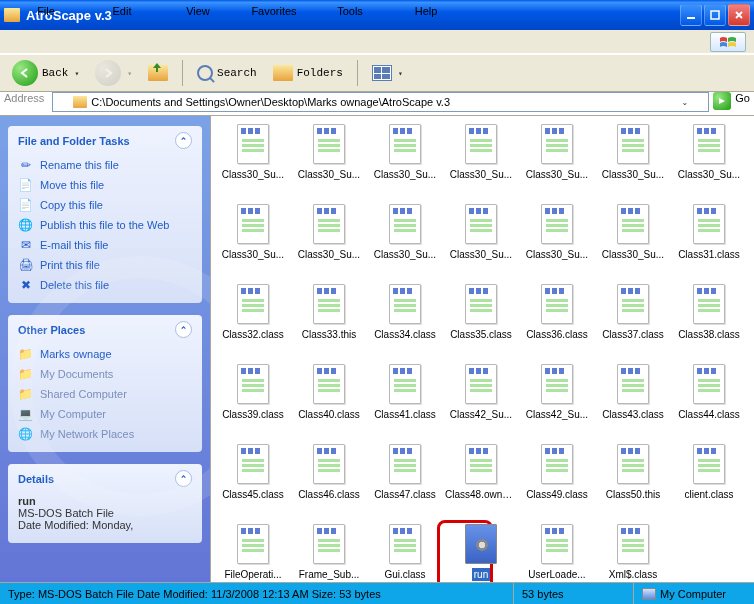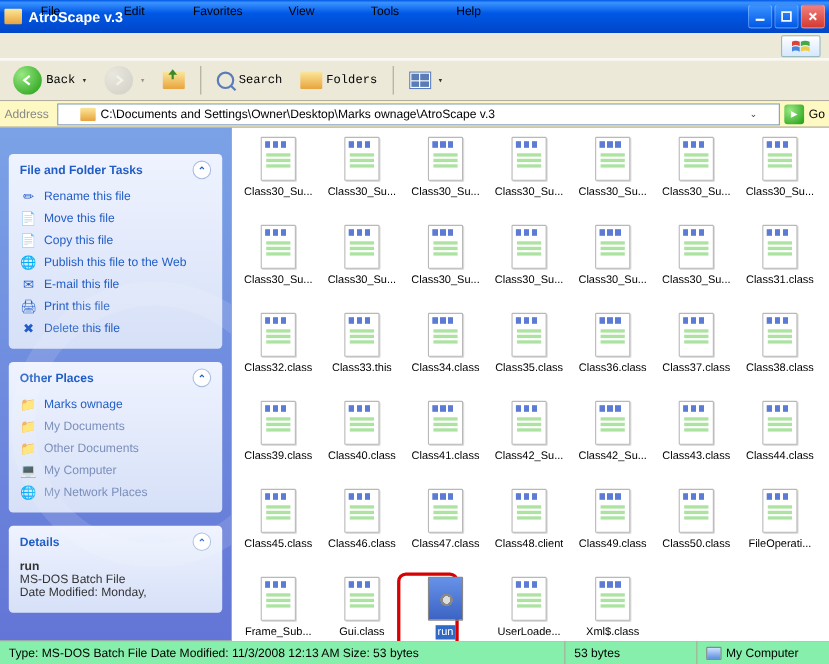--- a/index.html
+++ b/index.html
@@ -15,27 +15,27 @@
 .menubar .item { padding: 3px 8px; cursor: default; }
 .menubar .xp { margin-left: auto; width: 36px; height: 20px; background: linear-gradient(to bottom,#fff,#d6e7ff); border:1px solid #9bb; border-radius:2px; display:flex; align-items:center; justify-content:center; }
 .toolbar { height: 38px; background: #ece9d8; border-top: 1px solid #fff; border-bottom: 1px solid #aca899; display: flex; align-items: center; padding: 0 6px; gap: 4px; }
 .tbtn { display: flex; align-items: center; gap: 4px; padding: 3px 6px; border-radius: 3px; cursor: default; font-family: Liberation Mono, monospace; }
 .tbtn.disabled { opacity: .45; }
 .circ { width: 26px; height: 26px; border-radius: 50%; display: flex; align-items: center; justify-content: center; }
 .circ.green { background: radial-gradient(circle at 30% 30%, #98e882, #1e9c12); }
 .circ.gray { background: radial-gradient(circle at 30% 30%, #e6e6e6, #b0b0b0); }
 .sep { width: 1px; height: 26px; background: #aca899; margin: 0 4px; }
 .dd { font-size: 8px; color: #333; margin-left: 2px; }
-.addrbar { height: 24px; background: #fef9c3; border-bottom: 1px solid #aca899; display: flex; align-items: center; padding: 0 4px; gap: 4px; }
+.addrbar { height: 24px; background: #ffffff; border-bottom: 1px solid #aca899; display: flex; align-items: flex-start; padding: 0 4px; gap: 4px; }
 .addrbar .lbl { color: #888; padding-right:4px;}
 .addrbar .fld { flex: 1; display: flex; align-items: center; background: #fff; border: 1px solid #7f9db9; height: 20px; padding: 0 20px; gap: 4px; }
 .addrbar .fld .mini { width:14px; height:12px; background:linear-gradient(#fce79a,#e8a33d); border-radius:1px; }
 .addrbar .goarrow { width:18px; height:18px; background:radial-gradient(circle at 30% 30%,#98e882,#1e9c12); border-radius:3px; display:flex;align-items:center;justify-content:center;}
 .content { display: flex; height: 466px; }
-.sidebar { width: 210px; background: linear-gradient(to bottom, #7ba2e7 0%, #6375d6 100%); padding: 24px 8px; overflow: hidden; position:relative; }
+.sidebar { width: 210px; background: linear-gradient(to bottom, #7ba2e7 0%, #6375d6 100%); padding: 10px 8px; overflow: hidden; position:relative; }
 .watermark { position:absolute; top:140px; left:10px; width:260px; height:260px; border-radius:50%; border:22px solid rgba(255,255,255,.12); pointer-events:none; }
 .panel { background: linear-gradient(to bottom, #eff3ff 0%, #d6e0f7 100%); border-radius: 4px; margin-bottom: 12px; padding-bottom: 8px; }
 .panel-hdr { display: flex; align-items: center; justify-content: space-between; padding: 6px 10px 4px; color: #215dc6; font-weight: bold; font-size: 11px; }
 .panel-hdr .chev { width: 17px; height: 17px; border-radius: 50%; background: #fff; border: 1px solid #a8bde4; display:flex; align-items:center; justify-content:center; color:#215dc6; font-size:9px;}
 .panel ul { list-style: none; padding: 2px 10px 0 10px; }
 .panel li { display: flex; align-items: center; gap: 6px; padding: 2px 0; color: #215dc6; cursor: pointer; }
 .panel li.dim { color: #7b8fbc; }
 .panel li .ic { width: 16px; height: 16px; display:flex; align-items:center; justify-content:center; font-size:12px;}
 .details-box { padding: 4px 10px; color:#333; }
 .details-box .nm { font-weight:bold; }
@@ -43,21 +43,21 @@
 .grid { display: flex; flex-wrap: wrap; }
 .item { width: 76px; height: 76px; display: flex; flex-direction: column; align-items: center; justify-content: flex-start; margin: 0 0 4px 0; text-align: center; cursor: default; position:relative;}
 .item .doc { width: 32px; height: 40px; background: #fff; border: 1px solid #b8b8b8; border-radius: 1px; position: relative; margin-bottom: 4px; box-shadow: 1px 1px 0 #ddd; }
 .item .doc::before { content: ""; position: absolute; top: 3px; left: 3px; right: 3px; height: 6px; background: linear-gradient(to right,#5b7bd4 0 20%, transparent 20% 30%, #5b7bd4 30% 50%, transparent 50% 60%, #5b7bd4 60% 80%, transparent 80%); }
 .item .doc::after { content:""; position:absolute; top:14px; left:4px; right:4px; height:3px; background:#89d879; box-shadow: 0 5px 0 #89d879, 0 10px 0 #89d879; opacity:.7;}
 .item .bat { width:32px; height:40px; background:linear-gradient(to bottom,#6792e8,#3b63c4); border:1px solid #888; border-radius:1px; position:relative; margin-bottom:4px;}
 .item .bat::before { content:""; position:absolute; top:12px; left:8px; width:16px; height:16px; background:radial-gradient(circle,#ddd 30%,#888 31% 50%, transparent 51%); border-radius:50%;}
 .item.selected .lbl-wrap { background:#316ac5; color:#fff; padding:0 2px;}
 .item .lbl-wrap { font-size: 10px; line-height: 13px; max-width: 72px; overflow: hidden; white-space: nowrap; text-overflow: ellipsis; }
 .redcircle { position:absolute; top:-4px; left:-6px; width:56px; height:74px; border:3px solid #d80000; border-radius:8px; pointer-events:none;}
-.statusbar { height: 22px; background: #86efac; border-top: 1px solid #aca899; display: flex; align-items: flex-end; font-size: 11px; }
+.statusbar { height: 22px; background: #0ea5e9; border-top: 1px solid #aca899; display: flex; align-items: flex-end; font-size: 11px; }
 .statusbar .cell { padding: 0 8px; border-right: 1px solid #aca899; height: 100%; display: flex; align-items: center; }
 .statusbar .cell.flex { flex: 1; }
 .statusbar .cell.r { border-right:none; gap:4px;}
 .compic { width:14px; height:12px; background:linear-gradient(#cfe3ff,#5c8de0); border:1px solid #888; border-radius:1px;}
 .searchic { width:16px;height:16px; border:2px solid #5a7db8; border-radius:50%; position:relative;}
 .searchic::after{content:"";position:absolute;width:6px;height:2px;background:#5a7db8;bottom:-2px;right:-4px;transform:rotate(45deg);}
 .foldic { width:20px;height:16px;background:linear-gradient(#fce79a,#e8a33d);border-radius:1px;}
 .viewic { width:20px;height:16px;border:1px solid #5a7db8;background:#fff;display:grid;grid-template-columns:1fr 1fr;grid-template-rows:1fr 1fr;gap:1px;padding:1px;}
 .viewic div{background:#5a7db8;}
 </style>
@@ -80,22 +80,22 @@
   <div class="winbtn close">
       <svg viewBox="0 0 10 10">
         <path d="M2 2L8 8M8 2L2 8" stroke="#fff" stroke-width="1.8"></path>
       </svg>
     </div>
 </div>
 
 <div class="menubar">
   <div class="item">File</div>
   <div class="item">Edit</div>
+  <div class="item">View</div>
   <div class="item">Favorites</div>
-  <div class="item">View</div>
   <div class="item">Tools</div>
   <div class="item">Help</div>
   <div class="xp">
       <svg width="18" height="14" viewBox="0 0 18 14">
         <path d="M1 3 Q4 1 8 3 L8 7 Q4 5 1 7 Z" fill="#d43"></path>
         <path d="M9 3 Q13 1 17 3 L17 7 Q13 5 9 7 Z" fill="#4a4"></path>
         <path d="M1 8 Q4 6 8 8 L8 12 Q4 10 1 12 Z" fill="#48d"></path>
         <path d="M9 8 Q13 6 17 8 L17 12 Q13 10 9 12 Z" fill="#ec4"></path>
       </svg>
     </div>
@@ -210,21 +210,21 @@
           <li class="">
             <span class="ic">📁</span>
             <span>Marks ownage</span>
           </li>
           <li class="dim">
             <span class="ic">📁</span>
             <span>My Documents</span>
           </li>
           <li class="dim">
             <span class="ic">📁</span>
-            <span>Other Documents</span>
+            <span>Shared Computer</span>
           </li>
           <li class="dim">
             <span class="ic">💻</span>
             <span>My Computer</span>
           </li>
           <li class="dim">
             <span class="ic">🌐</span>
             <span>My Network Places</span>
           </li>
         </ul>
@@ -362,29 +362,33 @@
         <div class="item">
           <div class="doc"></div>
           <div class="lbl-wrap">Class46.class</div>
         </div>
         <div class="item">
           <div class="doc"></div>
           <div class="lbl-wrap">Class47.class</div>
         </div>
         <div class="item">
           <div class="doc"></div>
-          <div class="lbl-wrap">Class48.client</div>
+          <div class="lbl-wrap">Class48.ownage</div>
         </div>
         <div class="item">
           <div class="doc"></div>
           <div class="lbl-wrap">Class49.class</div>
         </div>
         <div class="item">
           <div class="doc"></div>
-          <div class="lbl-wrap">Class50.class</div>
+          <div class="lbl-wrap">Class50.this</div>
+        </div>
+        <div class="item">
+          <div class="doc"></div>
+          <div class="lbl-wrap">client.class</div>
         </div>
         <div class="item">
           <div class="doc"></div>
           <div class="lbl-wrap">FileOperati...</div>
         </div>
         <div class="item">
           <div class="doc"></div>
           <div class="lbl-wrap">Frame_Sub...</div>
         </div>
         <div class="item">

